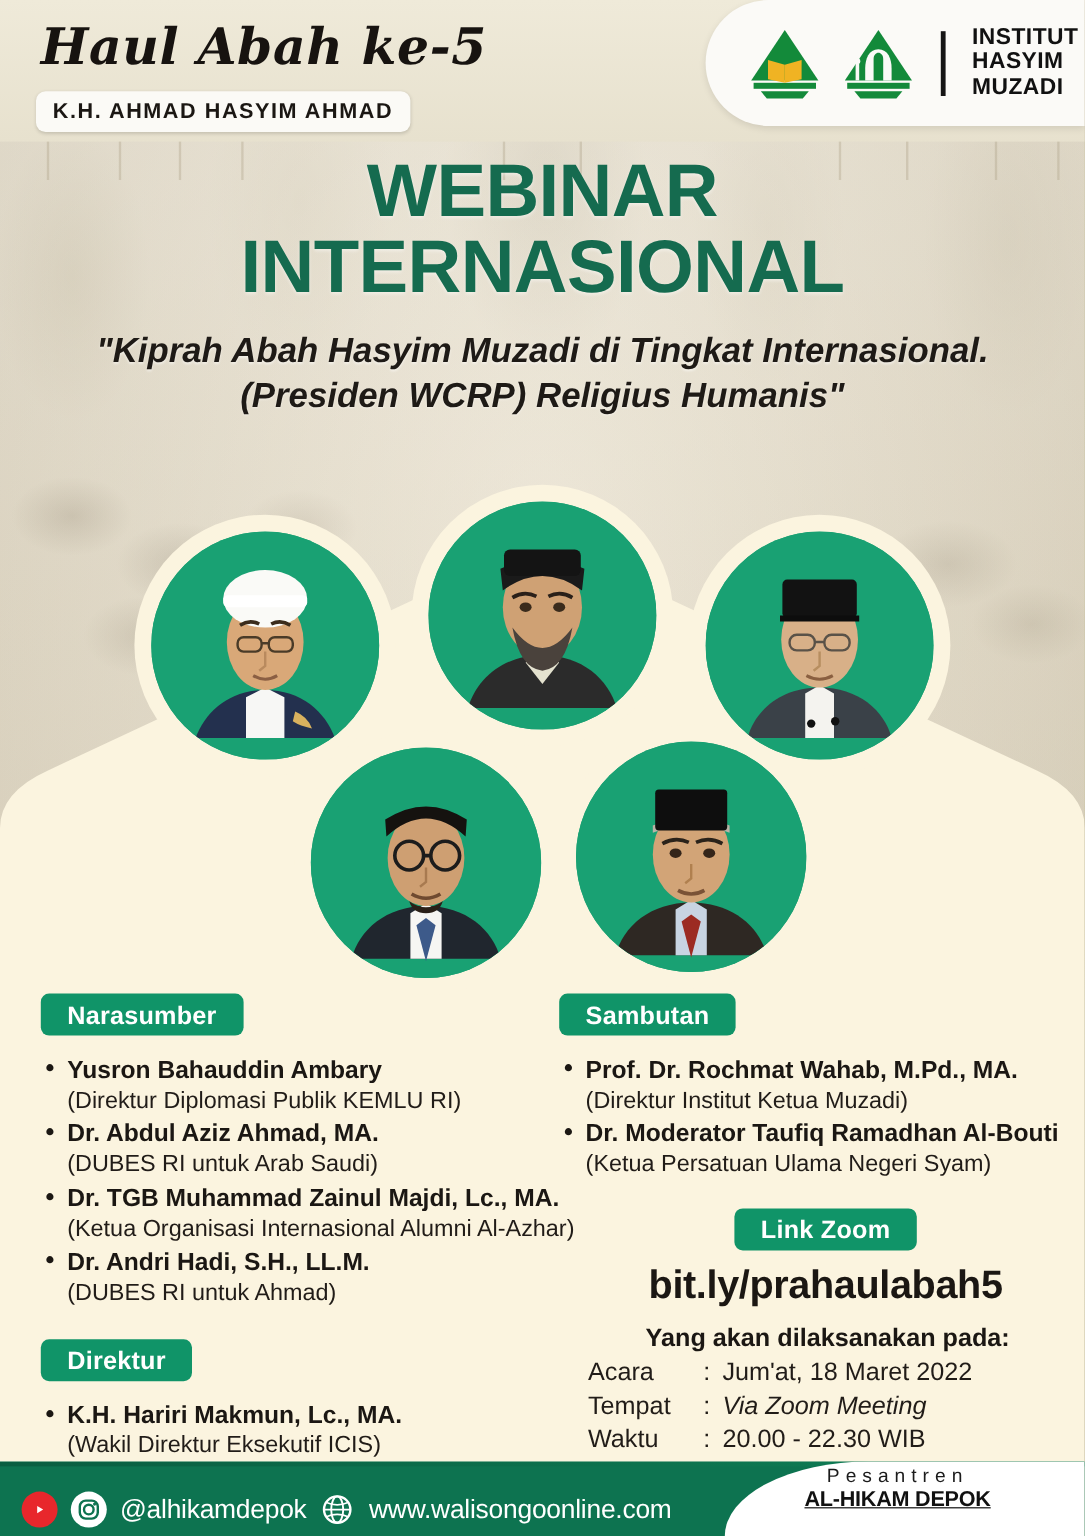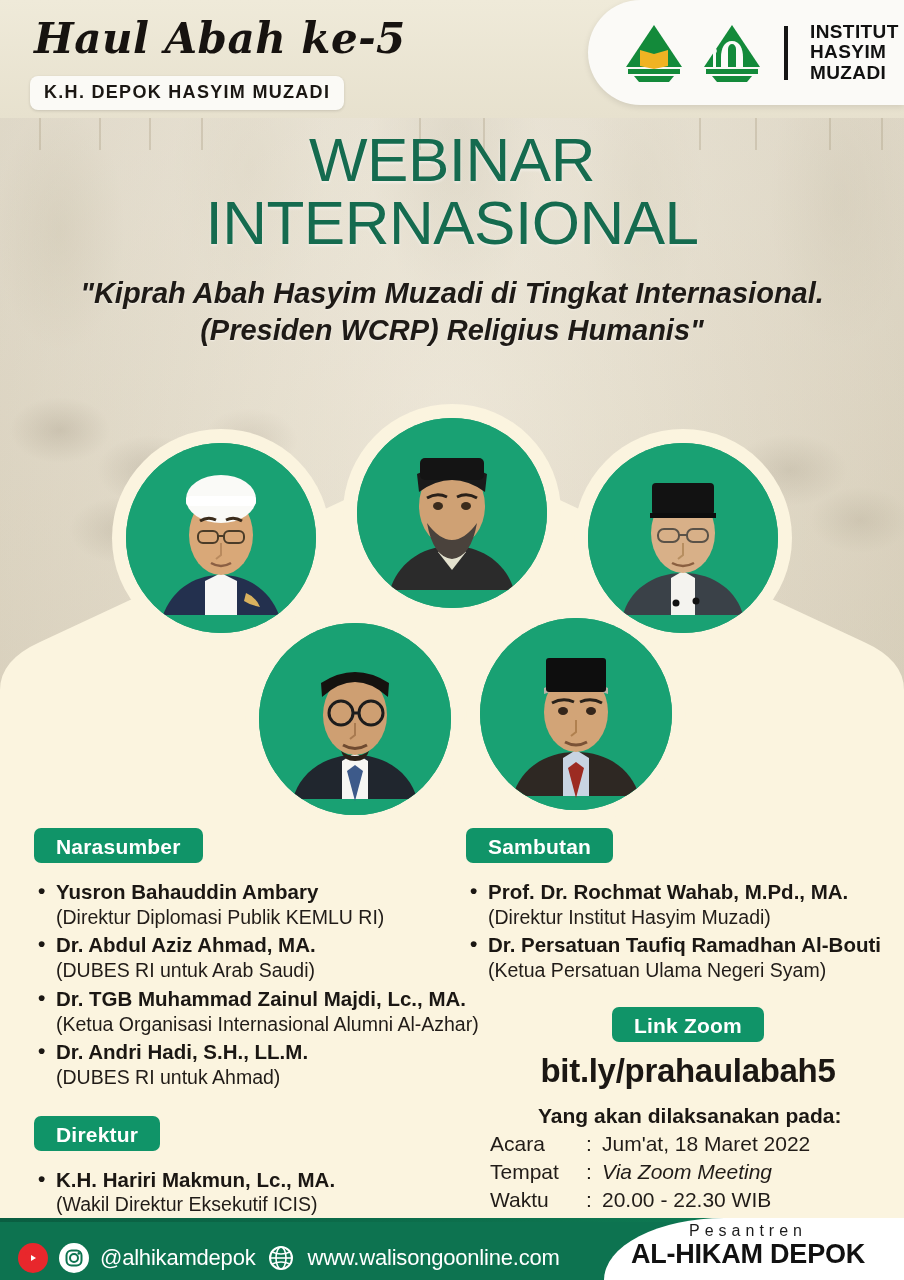--- a/index.html
+++ b/index.html
@@ -93,21 +93,21 @@
   .logo-text {
     font-size:19px; font-weight:800; line-height:1.07; color:#111;
     letter-spacing:.4px;
   }
 
   
   .headline {
     position:absolute; left:0; top:128px; width:904px;
     text-align:center;
     color:#156B4F;
-    font-weight:400;
+    font-weight:700;
     font-size:62px;
     line-height:1.02;
     letter-spacing:-.5px;
     text-shadow:0 2px 3px rgba(255,255,255,.45);
   }
   .headline .l2 { display:block; font-size:62px; }
 
   .subtitle {
     position:absolute; left:32px; top:275px; width:840px;
     text-align:center;
@@ -201,21 +201,21 @@
   .ficon { width:30px; height:30px; border-radius:50%; flex:0 0 30px;
            display:flex; align-items:center; justify-content:center; }
   .ficon.yt { background:#E8272C; }
   .ficon.ig { background:#FFFFFF; }
   .ftext { color:#FFFFFF; font-size:22px; letter-spacing:-.2px; white-space:nowrap; }
   .footer-right {
     position:absolute; right:16px; top:4px; width:280px;
     text-align:center;
   }
   .fr-small { font-size:16px; letter-spacing:5px; color:#1B1B1B; }
-  .fr-big   { font-size:27px; font-weight:800; color:#111; letter-spacing:-.2px; margin-top:-1px; }
+  .fr-big   { font-size:18px; font-weight:800; color:#111; letter-spacing:-.2px; margin-top:-1px;text-decoration:underline; }
 </style>
 </head>
 <body>
 
 <div class="poster">
 
   <div class="bg-photo"></div>
   <div class="bg-vignette"></div>
 
   <svg class="bg-orn" viewBox="0 0 904 150" preserveAspectRatio="none">
@@ -226,21 +226,21 @@
       <path d="M420 150 L420 40 Q452 -4 484 40 L484 150"></path>
       <path d="M700 150 L700 62 Q728 22 756 62 L756 150"></path>
       <path d="M830 150 L830 70 Q856 36 882 70 L882 150"></path>
     </g>
   </svg>
 
   <div class="top-strip"></div>
 
   <div class="haul-title">Haul Abah ke-5</div>
   <div class="haul-badge">
-    <span>K.H. DEPOK HASYIM MUZADI</span>
+    <span>K.H. AHMAD HASYIM AHMAD</span>
   </div>
 
   <div class="logo-pill">
     <div class="logo-marks">
       <svg width="68" height="60" viewBox="0 0 68 60">
         <path d="M34 2 L62 44 L6 44 Z" fill="#138A3A"></path>
         <rect x="8" y="46" width="52" height="5" fill="#138A3A"></rect>
         <path d="M14 53 h40 l-5 6 h-30 Z" fill="#138A3A"></path>
         <path d="M34 31 L48 27 v16 l-14 3 Z" fill="#F0B323"></path>
         <path d="M34 31 L20 27 v16 l14 3 Z" fill="#F0B323"></path>
@@ -410,24 +410,24 @@
     </ul>
   </div>
 
   <div class="col-right">
 
     <div class="sec-badge">Sambutan</div>
 
     <ul class="plist">
       <li>
         <div class="pname">Prof. Dr. Rochmat Wahab, M.Pd., MA.</div>
-        <div class="prole">(Direktur Institut Hasyim Muzadi)</div>
-      </li>
-      <li>
-        <div class="pname">Dr. Persatuan Taufiq Ramadhan Al-Bouti</div>
+        <div class="prole">(Direktur Institut Ketua Muzadi)</div>
+      </li>
+      <li>
+        <div class="pname">Dr. Moderator Taufiq Ramadhan Al-Bouti</div>
         <div class="prole">(Ketua Persatuan Ulama Negeri Syam)</div>
       </li>
     </ul>
 
     <div class="linkzoom-wrap">
       <div class="sec-badge">Link Zoom</div>
     </div>
     <div class="biturl">bit.ly/prahaulabah5</div>
 
     <div class="sched">

